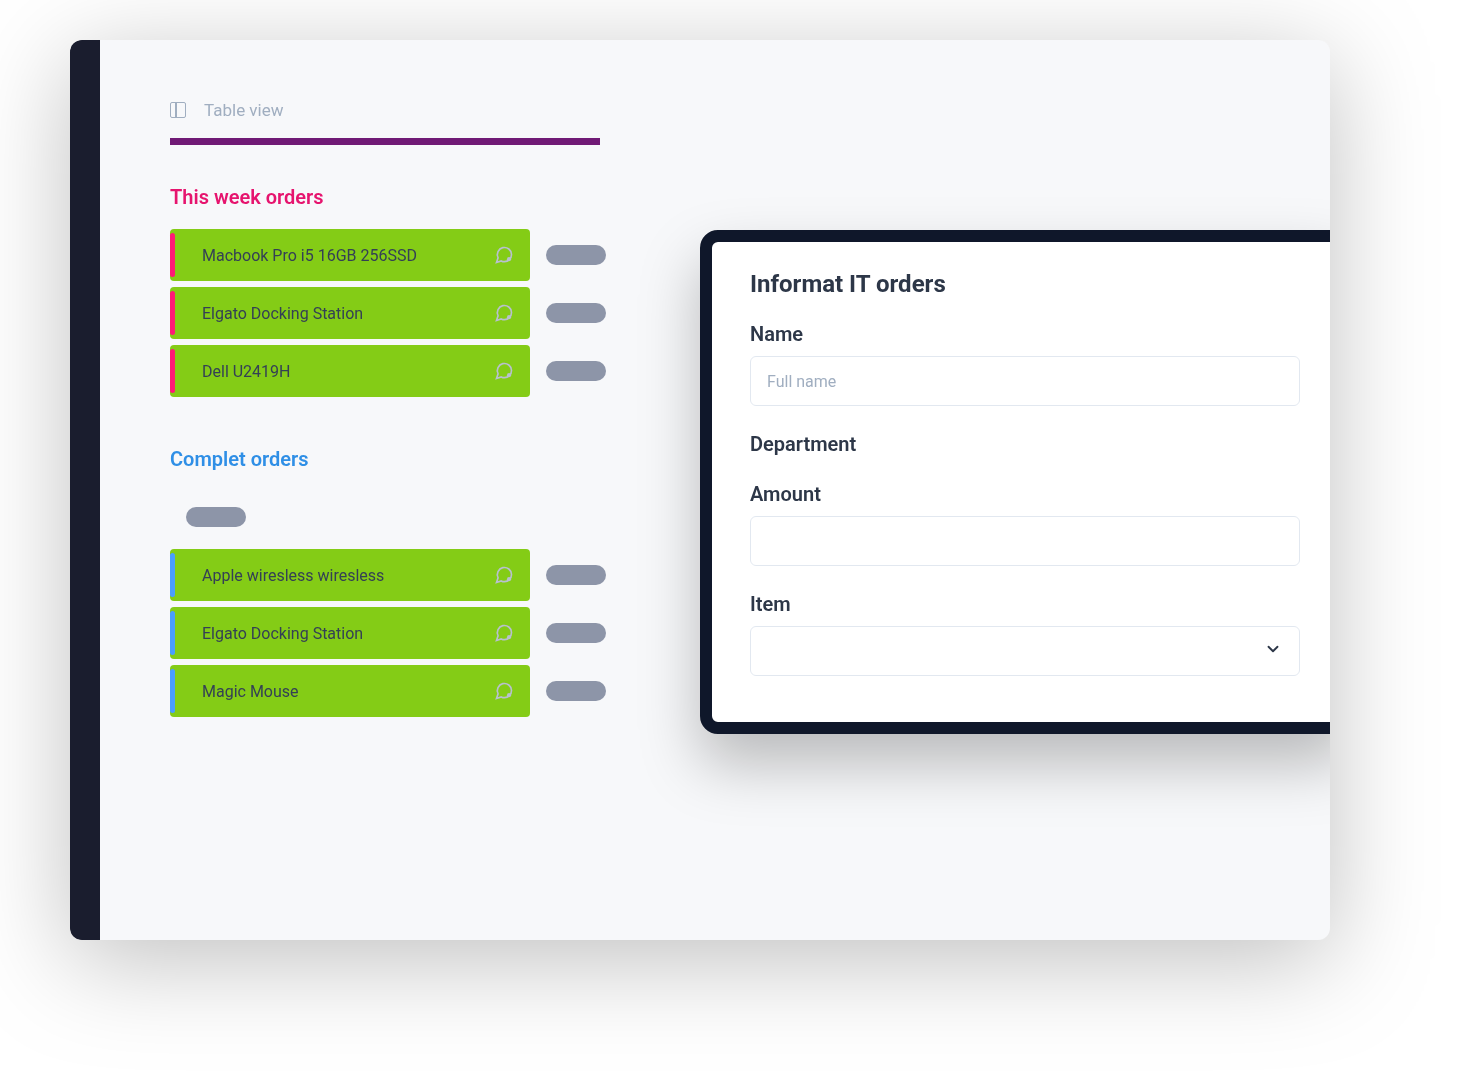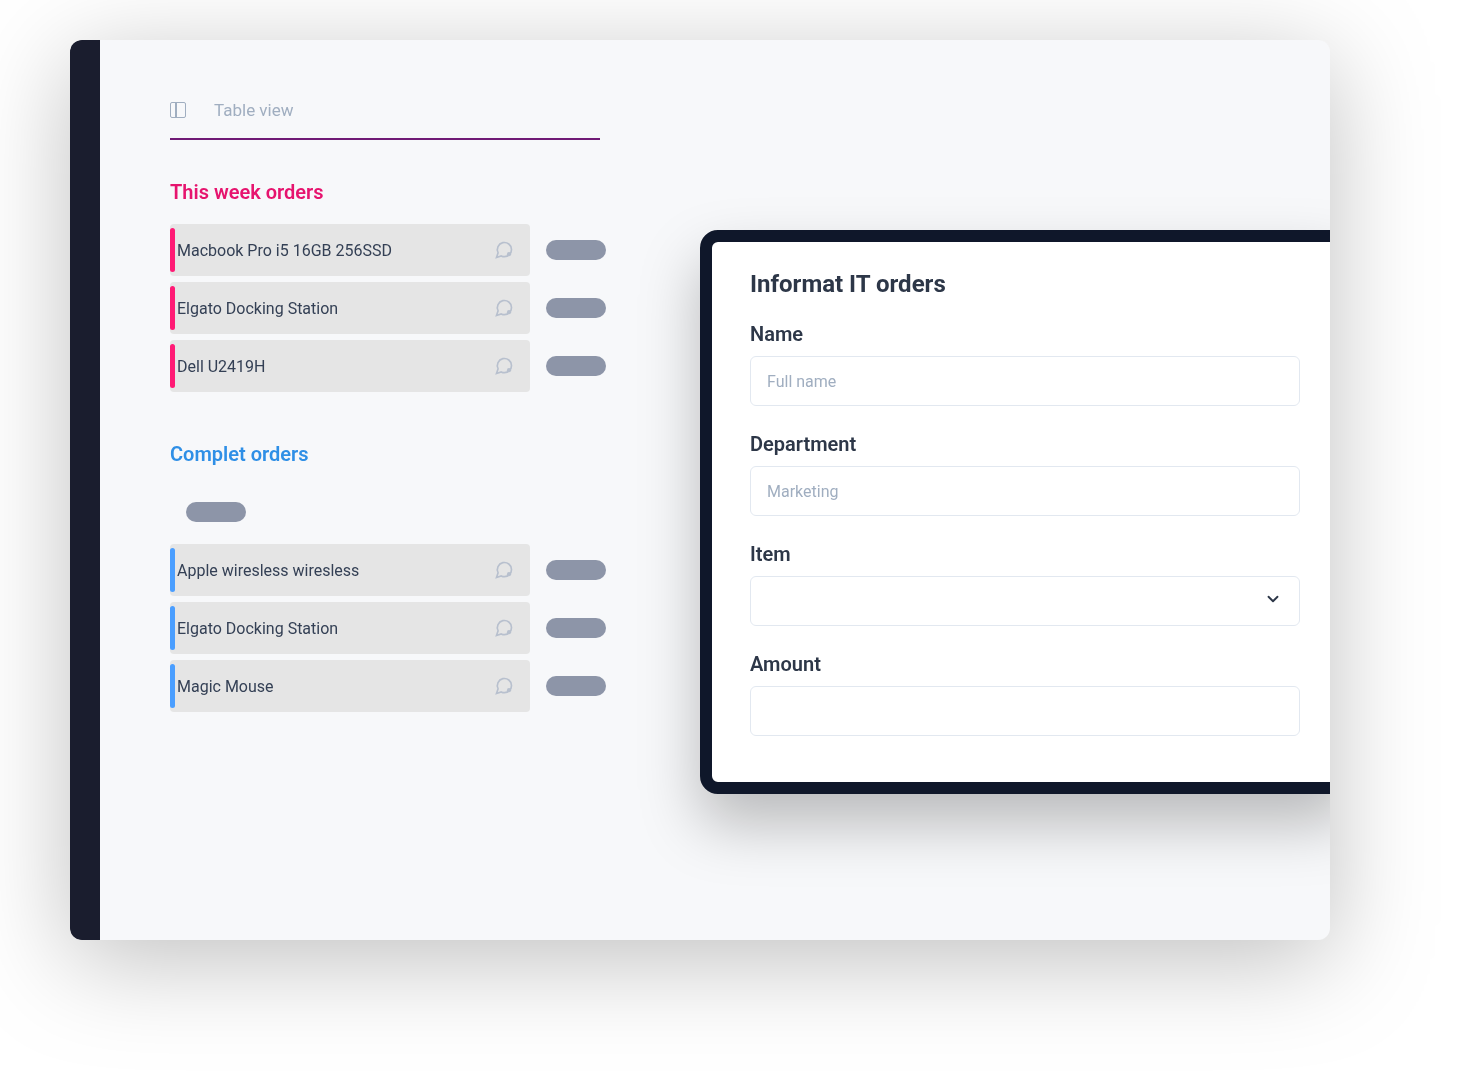--- a/index.html
+++ b/index.html
@@ -58,23 +58,23 @@
     }
     .more-dots span {
       width: 5px;
       height: 5px;
       border-radius: 50%;
       background: #a0aec0;
     }
     .tabs-row {
       display: flex;
       align-items: center;
-      gap: 28px;
+      gap: 18px;
       padding-bottom: 18px;
-      border-bottom: 2px solid #701a75;
+      border-bottom: 7px solid #701a75;
       margin-bottom: 40px;
       width: 430px;
     }
     .table-icon {
       width: 16px;
       height: 16px;
       border: 1.5px solid #a0aec0;
       border-radius: 2px;
       position: relative;
     }
@@ -100,26 +100,26 @@
     .blue { color: #2f8fe6; }
     .order-row {
       display: flex;
       align-items: center;
       margin-bottom: 6px;
       height: 52px;
     }
     .order-card {
       display: flex;
       align-items: center;
-      background: #e5e5e5;
+      background: #84cc16;
       border-radius: 4px;
       width: 360px;
       height: 52px;
       position: relative;
-      padding-left: 7px;
+      padding-left: 32px;
       padding-right: 16px;
       gap: 16px;
     }
     .order-bar {
       position: absolute;
       left: 0;
       top: 4px;
       bottom: 4px;
       width: 5px;
       border-radius: 3px;
@@ -324,38 +324,37 @@
       <div class="form-panel">
         <h3 class="form-title">Informat IT orders</h3>
 
         <div class="form-field">
           <label class="form-label">Name</label>
           <input class="form-input" type="text" placeholder="Full name" style="">
         </div>
 
         <div class="form-field">
           <label class="form-label">Department</label>
-          <input class="form-input" type="text" placeholder="Marketing" style="">
+        </div>
+
+        <div class="form-field">
+          <label class="form-label">Amount</label>
+          <input class="form-input" type="text" style="">
         </div>
 
         <div class="form-field">
           <label class="form-label">Item</label>
           <div class="form-select-wrap">
             <select class="form-select">
               <option></option>
             </select>
             <span class="chevron">
               <svg viewBox="0 0 24 24" fill="none" stroke="#2d3748" stroke-width="2.5" stroke-linecap="round" stroke-linejoin="round">
                   <polyline points="6 9 12 15 18 9"></polyline>
                 </svg>
             </span>
           </div>
         </div>
-
-        <div class="form-field">
-          <label class="form-label">Amount</label>
-          <input class="form-input" type="text" style="">
-        </div>
       </div>
 
     </div>
   </div>
 </div>
 
 </body></html>

